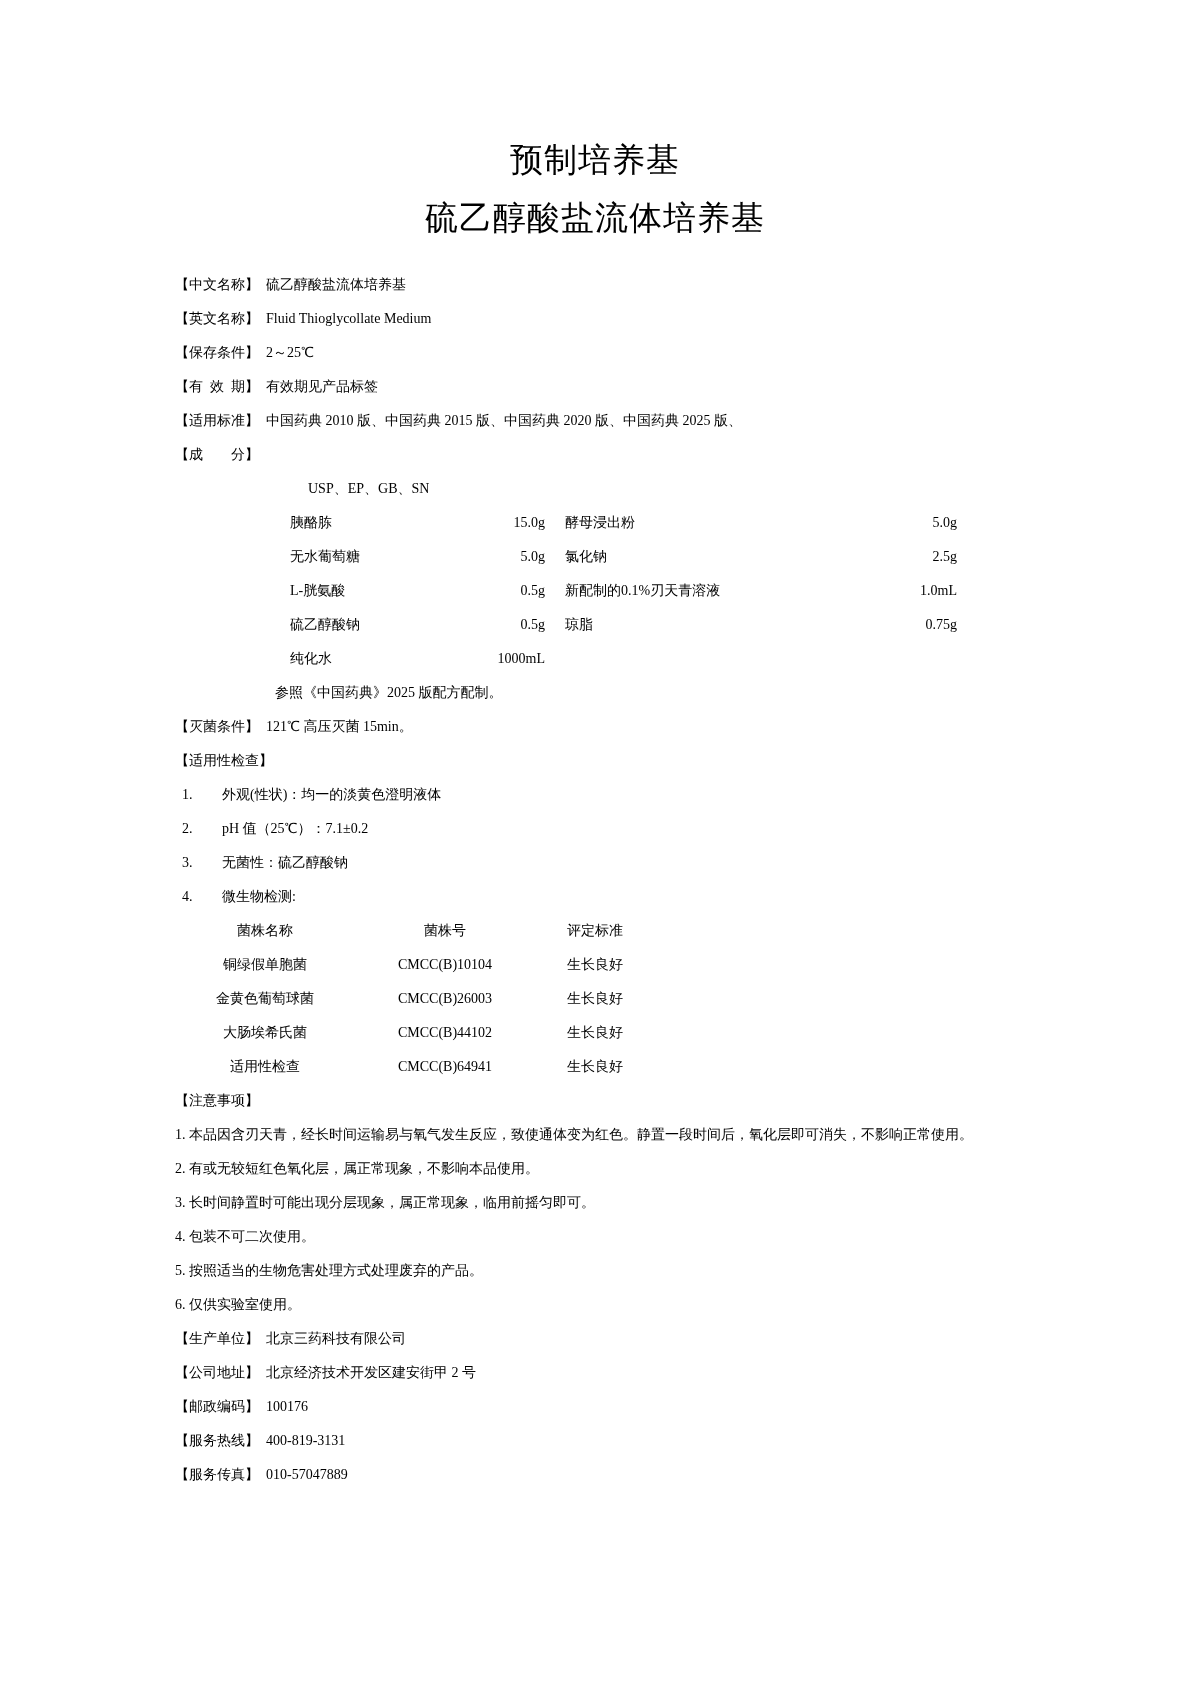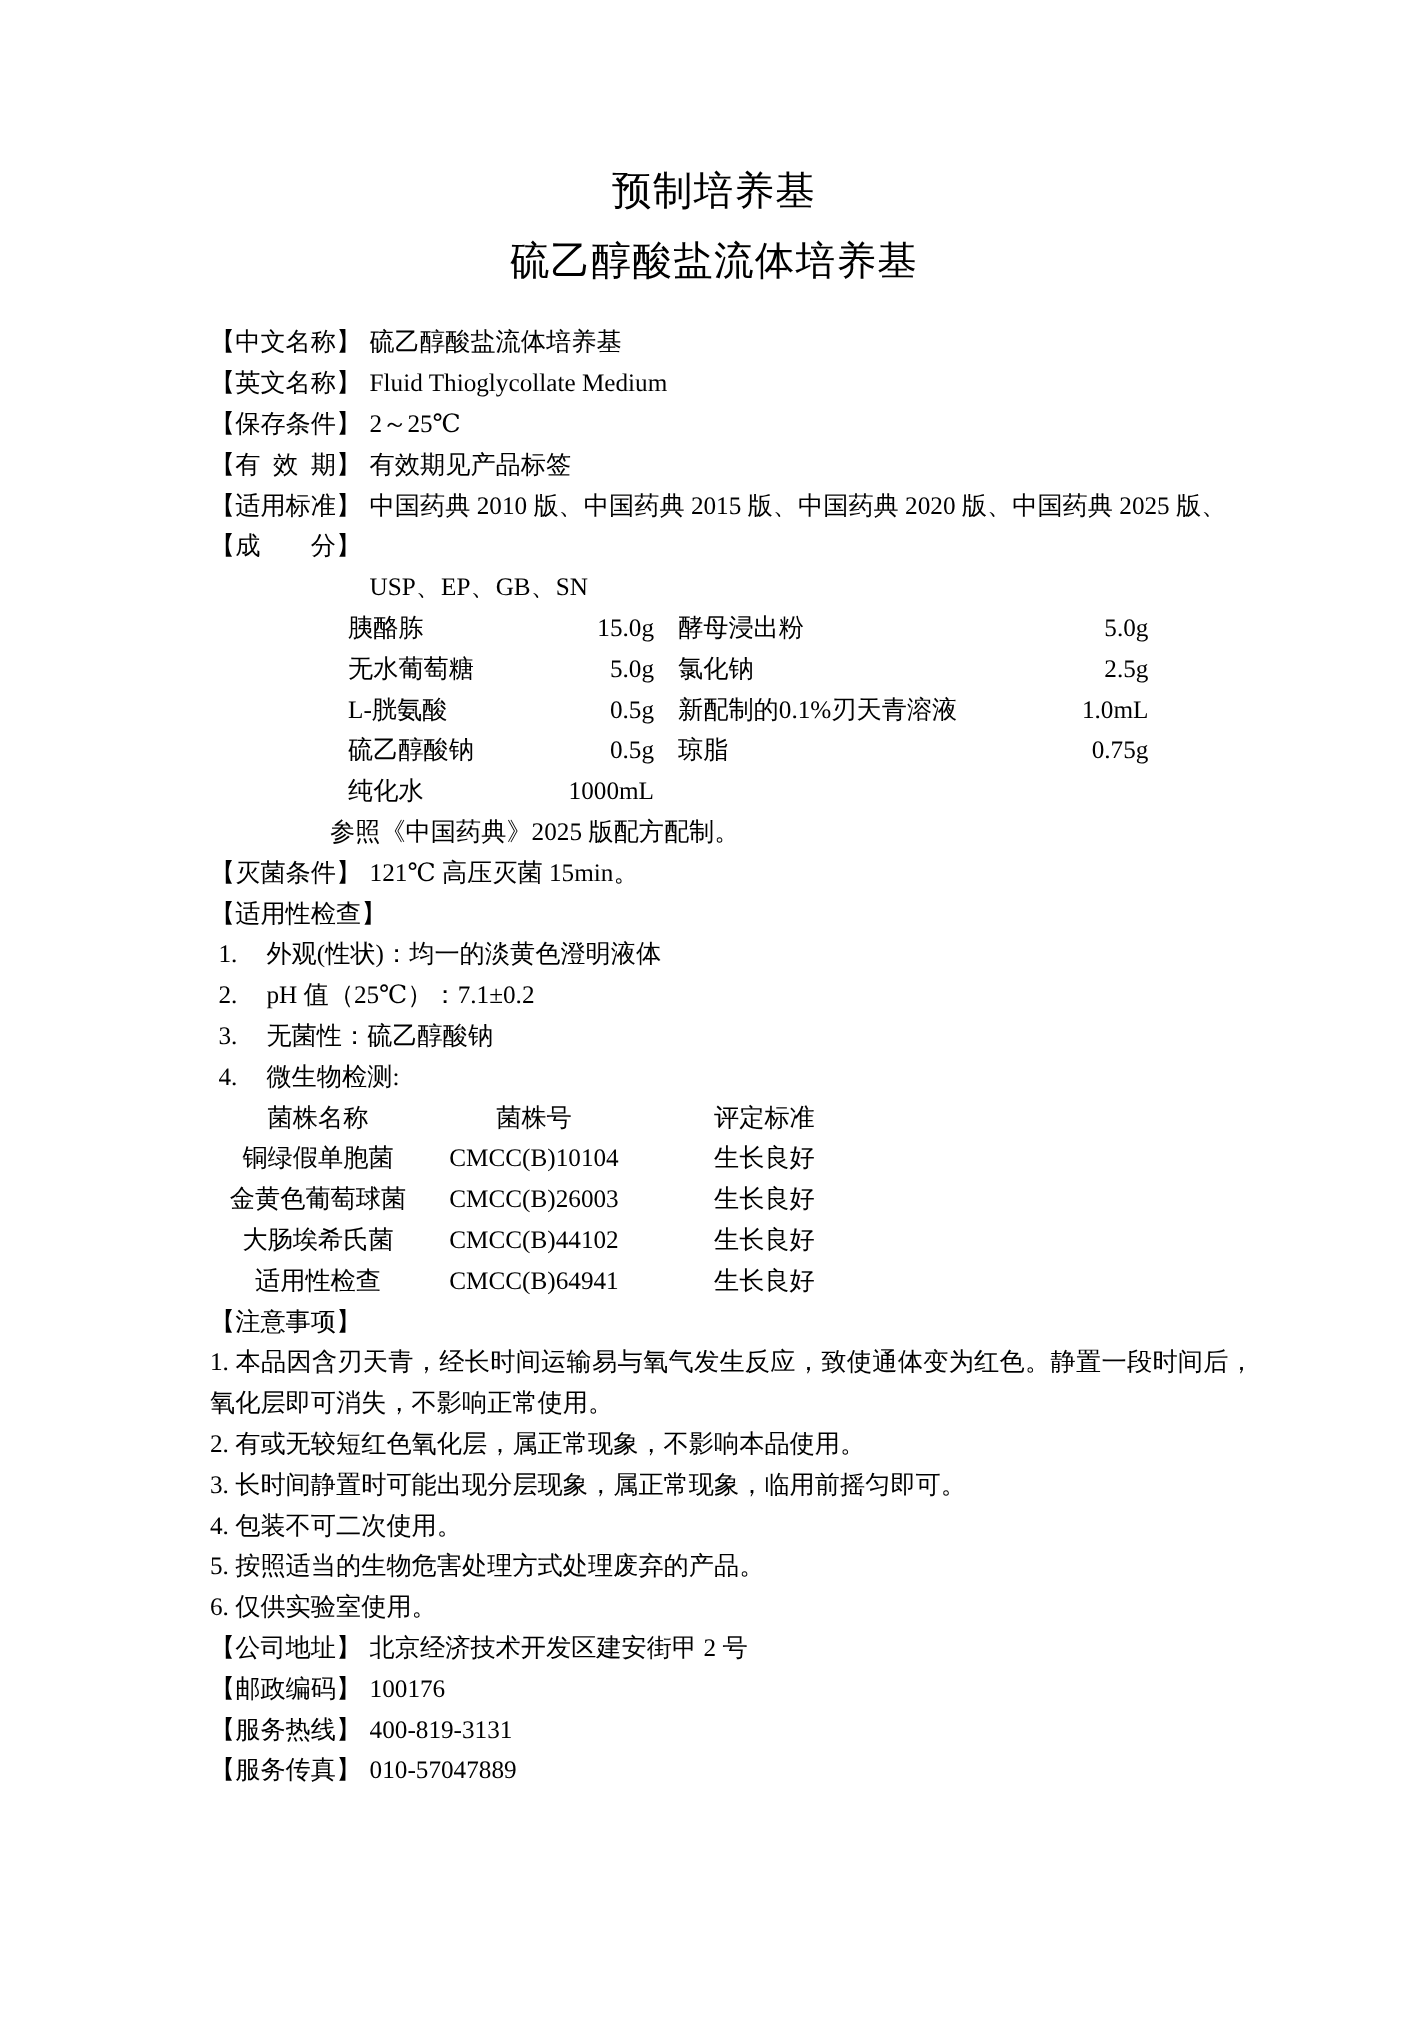--- a/index.html
+++ b/index.html
@@ -12,38 +12,39 @@
     overflow:hidden;
   }
   .titles{
     position:absolute;left:0;top:140px;width:1190px;
     text-align:center;font-weight:normal;
   }
   .doc-title{font-size:33px;line-height:40px;letter-spacing:1px;}
   .doc-subtitle{font-size:33px;line-height:40px;margin-top:18px;letter-spacing:1px;}
   .body{
     position:absolute;left:175px;top:268px;width:870px;
-    font-size:21px;
+    font-size:14px;
+    font-family:Liberation Serif, serif;
   }
   .line{line-height:34px;height:34px;white-space:nowrap;}
   .lbl{}
   .val{margin-left:7px;}
   .cont{margin-left:133px;}
   .comp-row{display:flex;line-height:34px;height:34px;margin-left:115px;}
   .c-n1{width:180px;}
   .c-a1{width:75px;text-align:right;}
   .c-n2{margin-left:20px;width:330px;}
   .c-a2{width:62px;text-align:right;}
   .comp-note{margin-left:100px;}
   .item{margin-left:7px;}
   .num{display:inline-block;width:40px;}
   .m-row{display:flex;line-height:34px;height:34px;}
   .m1{width:180px;text-align:center;}
   .m2{width:180px;text-align:center;}
-  .m3{margin-left:60px;}
+  .m3{margin-left:32px;}
   .para{line-height:34px;text-align:justify;}
 </style>
 </head>
 <body>
 
 <div class="page">
 
   <div class="titles">
     <div class="doc-title">预制培养基</div>
     <div class="doc-subtitle">硫乙醇酸盐流体培养基</div>
@@ -148,20 +149,23 @@
 
     <div class="line">【注意事项】</div>
     <div class="para">1. 本品因含刃天青，经长时间运输易与氧气发生反应，致使通体变为红色。静置一段时间后，氧化层即可消失，不影响正常使用。</div>
     <div class="line">2. 有或无较短红色氧化层，属正常现象，不影响本品使用。</div>
     <div class="line">3. 长时间静置时可能出现分层现象，属正常现象，临用前摇匀即可。</div>
     <div class="line">4. 包装不可二次使用。</div>
     <div class="line">5. 按照适当的生物危害处理方式处理废弃的产品。</div>
     <div class="line">6. 仅供实验室使用。</div>
 
     <div class="line">
+      <span class="lbl">【生产单位】</span><span class="val">北京三药科技有限公司</span>
+    </div>
+    <div class="line">
       <span class="lbl">【公司地址】</span><span class="val">北京经济技术开发区建安街甲 2 号</span>
     </div>
     <div class="line">
       <span class="lbl">【邮政编码】</span><span class="val">100176</span>
     </div>
     <div class="line">
       <span class="lbl">【服务热线】</span><span class="val">400-819-3131</span>
     </div>
     <div class="line">
       <span class="lbl">【服务传真】</span><span class="val">010-57047889</span>

